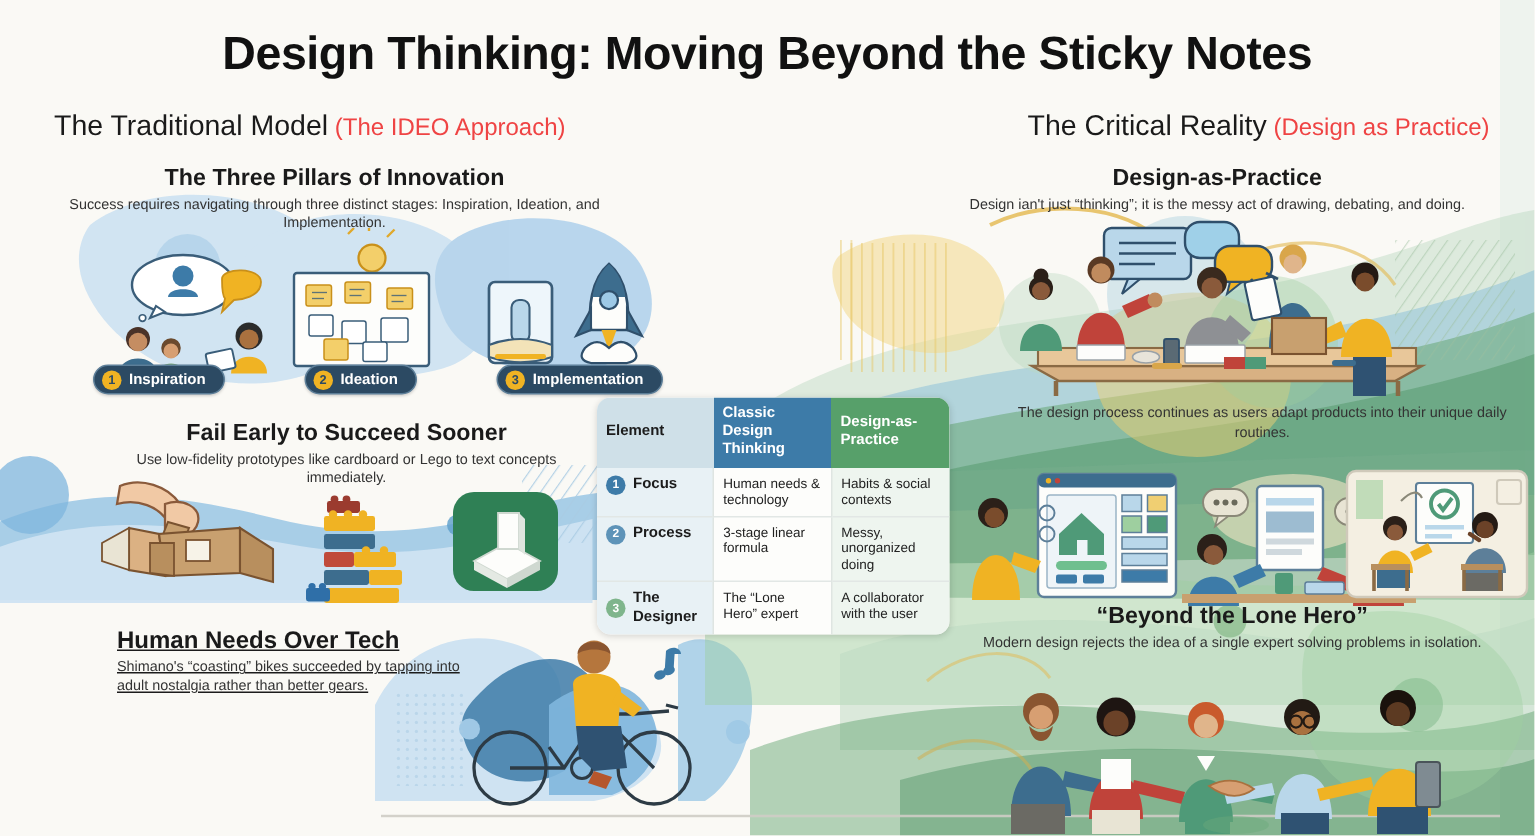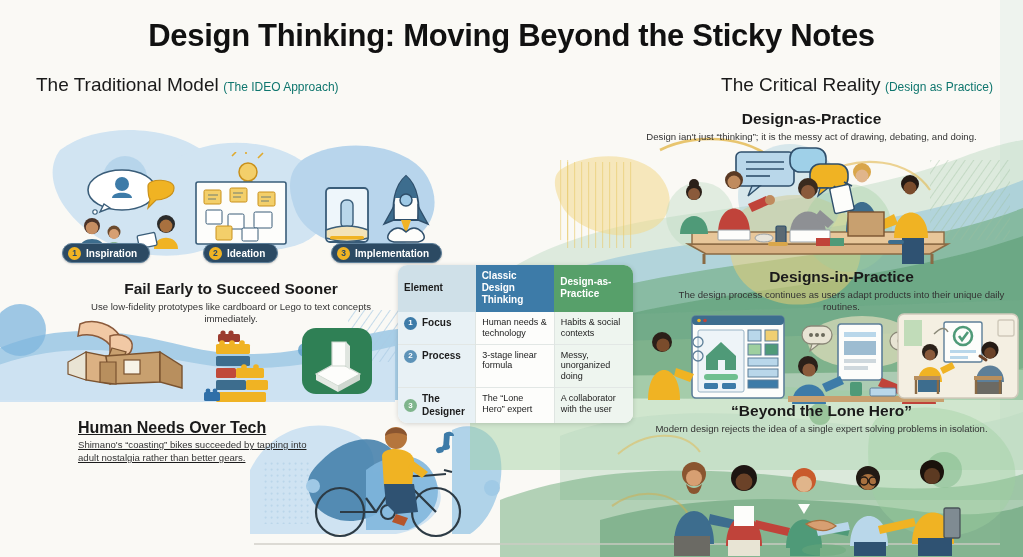--- a/index.html
+++ b/index.html
@@ -14,21 +14,21 @@
   .bg-svg{position:absolute;inset:0;width:1023px;height:557px;}
 
   
   #main-title{
     position:absolute;top:18px;left:0;width:1023px;text-align:center;
     font-size:31px;font-weight:bold;letter-spacing:-.3px;color:#111;
     z-index:20;
   }
   .col-head{position:absolute;top:74px;z-index:20;white-space:nowrap;}
   .col-head .strong{font-size:19px;font-weight:normal;color:#1a1a1a;}
-  .col-head .sub{font-size:12px;color:#0f766e;font-weight:normal;}
+  .col-head .sub{font-size:16px;color:#ef4444;font-weight:normal;}
   #head-left{left:36px;}
   #head-right{right:30px;}
 
   
   .block{position:absolute;z-index:20;text-align:center;}
   .block h3{margin:0;font-size:15.5px;font-weight:bold;color:#1a1a1a;line-height:1.2;}
   .block p{margin:2px 0 0 0;font-size:9.6px;color:#333;line-height:1.32;}
 
   #blk-pillars{left:33px;top:110px;width:380px;}
   #blk-fail{left:76px;top:280px;width:310px;}
@@ -514,20 +514,24 @@
       <path d="M16 92 C16 50 58 50 58 92 Z" fill="#f0b323"></path>
       <path d="M18 66 L-18 74 L-16 82 L20 74 Z" fill="#f0b323"></path>
       <rect x="48" y="56" width="16" height="30" rx="2" fill="#7f8b92" stroke="#4a545a" stroke-width="1.3"></rect>
       <path d="M22 86 L56 86 L56 104 L22 104 Z" fill="#2f5272"></path>
     </g>
 
     <path d="M150 72 q16 -8 30 2 q-14 10 -30 -2 Z" fill="#d79f72" stroke="#a9713f" stroke-width="1.2"></path>
     <ellipse cx="168" cy="98" rx="22" ry="6" fill="#6aa97a" opacity=".45"></ellipse>
   </svg>
 
+  <div class="block" id="blk-pillars">
+    <h3>The Three Pillars of Innovation</h3>
+    <p>Success requires navigating through three distinct stages: Inspiration, Ideation, and Implementation.</p>
+  </div>
 
   <div id="stage-pills">
     <div class="pill">
       <span class="num">1</span>
       <span>Inspiration</span>
     </div>
     <div class="pill">
       <span class="num">2</span>
       <span>Ideation</span>
     </div>
@@ -546,21 +550,20 @@
     <h3>Human Needs Over Tech</h3>
     <p>Shimano's “coasting” bikes succeeded by tapping into adult nostalgia rather than better gears.</p>
   </div>
 
   <div class="block" id="blk-dap">
     <h3>Design-as-Practice</h3>
     <p>Design ian't just “thinking”; it is the messy act of drawing, debating, and doing.</p>
   </div>
 
   <div class="block" id="blk-dip">
-    <h3>Designs-in-Practice</h3>
     <p>The design process continues as users adapt products into their unique daily routines.</p>
   </div>
 
   <div class="block" id="blk-hero">
     <h3>“Beyond the Lone Hero”</h3>
     <p>Modern design rejects the idea of a single expert solving problems in isolation.</p>
   </div>
 
   <div id="compare-table">
     <table>

